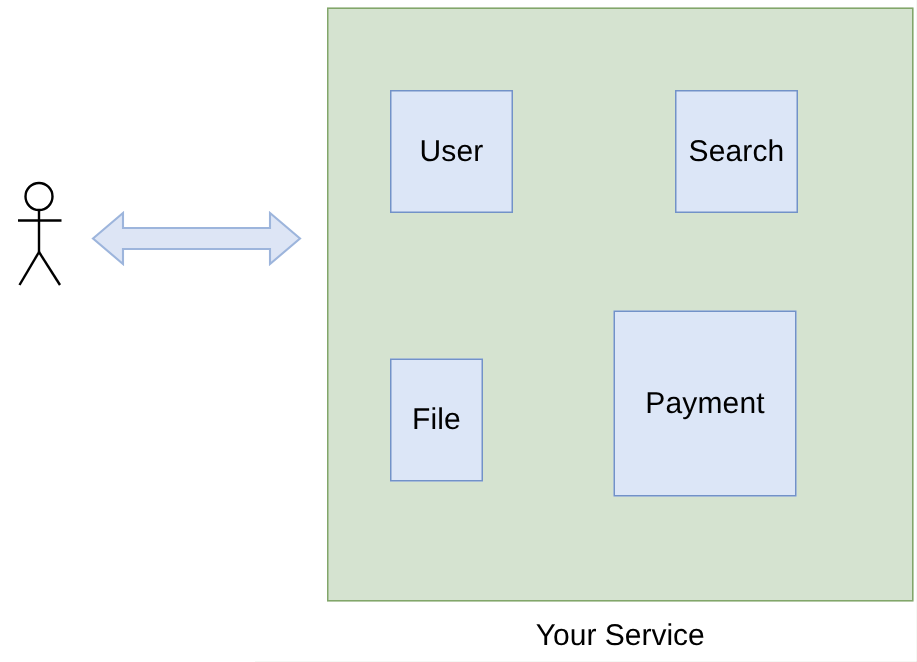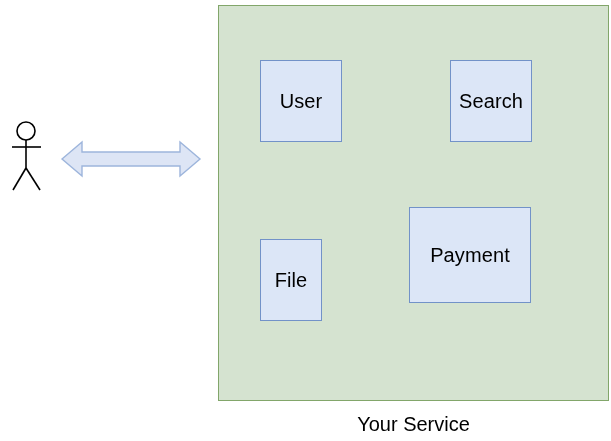--- a/index.html
+++ b/index.html
@@ -43,21 +43,21 @@
   
   .component-box {
     background: #dce6f7;
     border: 1px solid #7292c8;
     font-size: 20px;
     letter-spacing: 0.1px;
   }
   #box-login  { left: 260px; top: 60px;  width: 82px;  height: 82px;  }
   #box-search { left: 450px; top: 60px;  width: 82px;  height: 82px;  }
   #box-file   { left: 260px; top: 239px; width: 62px;  height: 82px;  }
-  #box-payment{ left: 409px; top: 207px; width: 122px; height: 96px; }
+  #box-payment{ left: 409px; top: 207px; width: 122px; height: 124px; }
 
   
   #service-caption {
     left: 218px;
     top: 409px;
     width: 391px;
     height: 30px;
     font-size: 20px;
     background: transparent;
     justify-content: center;

